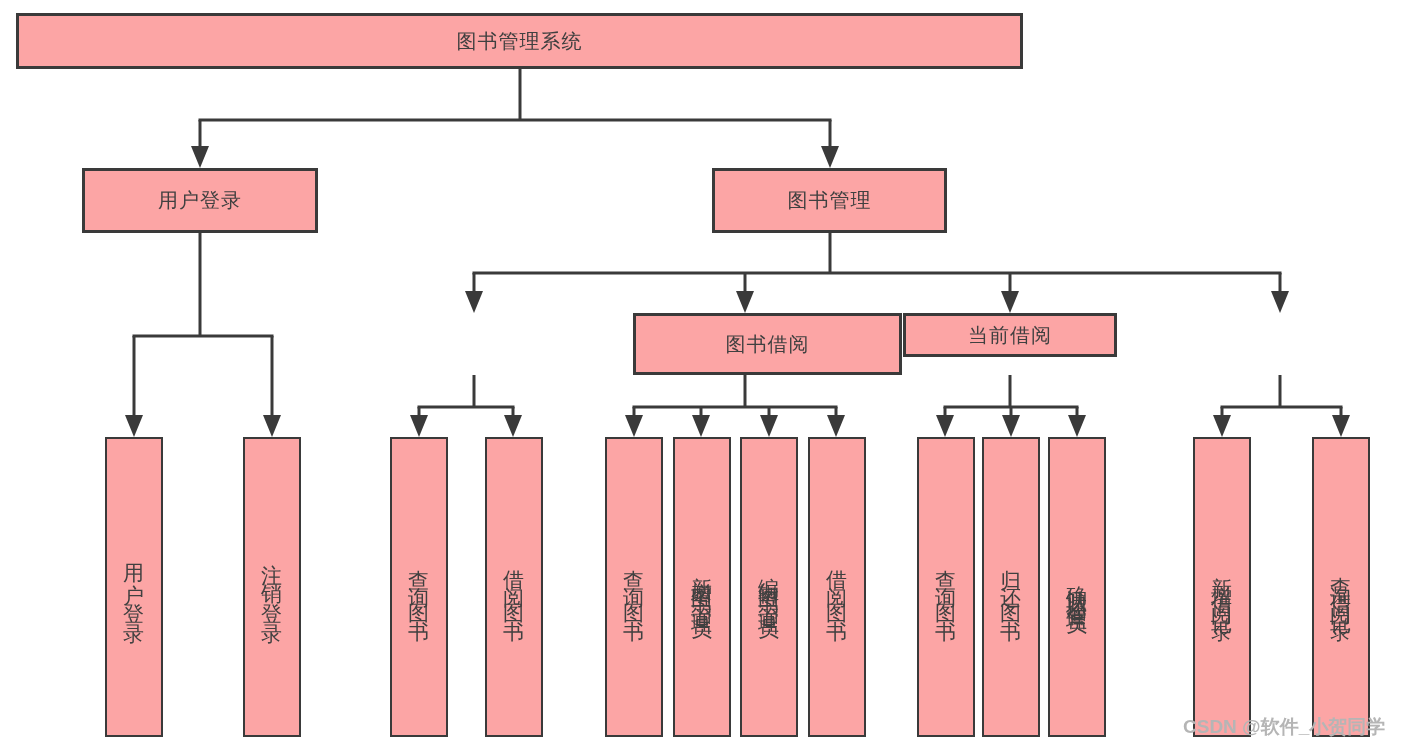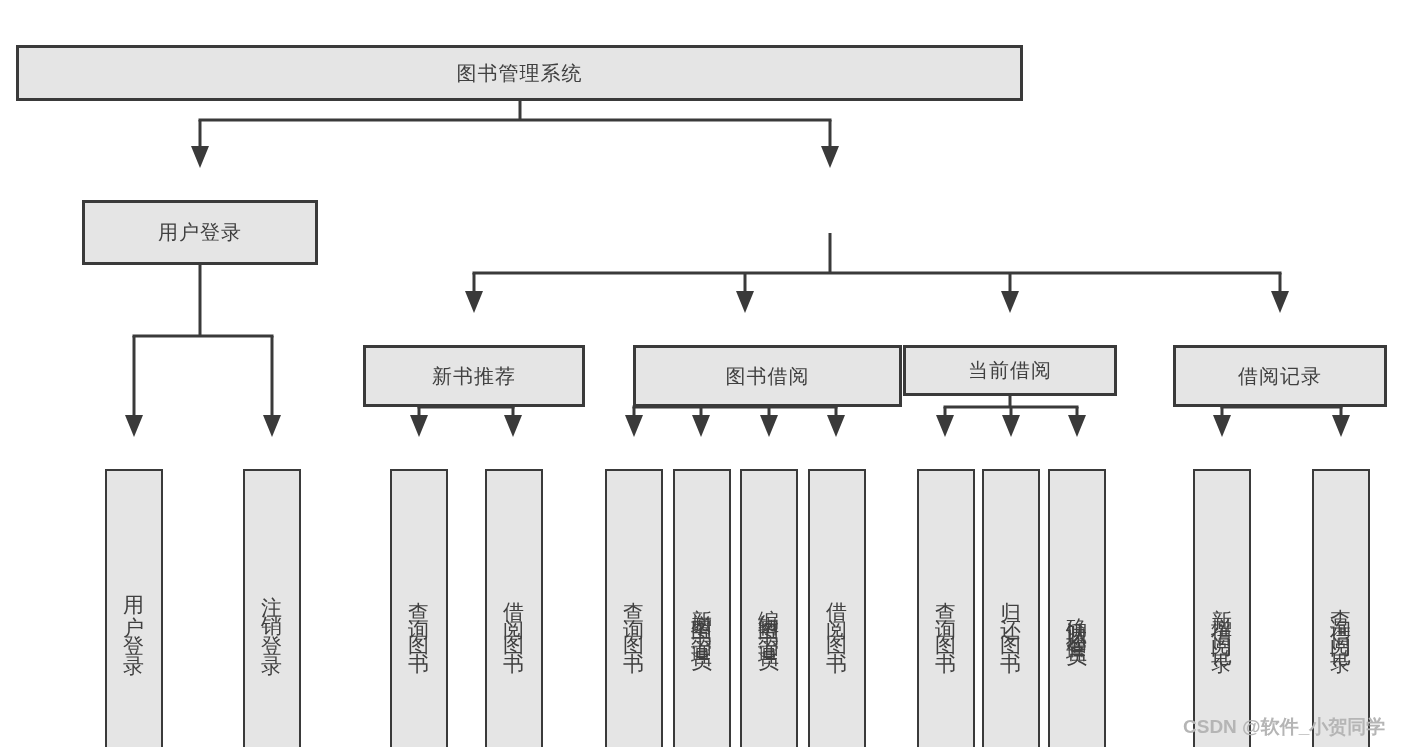--- a/index.html
+++ b/index.html
@@ -8,38 +8,38 @@
     --bg:#ffffff;
     --wm:#b5b5b5;
   }
   *{margin:0;padding:0;box-sizing:border-box;}
   html,body{width:1405px;height:747px;background:var(--bg);overflow:hidden;
     font-family:"Liberation Sans","DejaVu Sans",sans-serif;}
   #stage{position:relative;width:1405px;height:747px;background:var(--bg);}
   #wires{position:absolute;left:0;top:0;width:1405px;height:747px;}
   #wires line{stroke:var(--line);stroke-width:3;}
   #wires polygon{fill:var(--line);}
-  .node{position:absolute;background:#e5e5e5;border:3px solid var(--line);
-    display:flex;align-items:center;justify-content:center;color:var(--text);margin-top:32px;}
+  .node{position:absolute;background:#fca5a5;border:3px solid var(--line);
+    display:flex;align-items:center;justify-content:center;color:var(--text);}
   .node .lbl{white-space:nowrap;}
   .h{font-size:20px;letter-spacing:1px;}
   .v{border-width:2px;}
   .v .lbl{writing-mode:vertical-rl;font-size:21px;line-height:1;}
   .sp-xl .lbl{letter-spacing:20px;}
   .sp-l  .lbl{letter-spacing:17px;}
   .sp-m  .lbl{letter-spacing:9px;}
   .sp-s  .lbl{letter-spacing:6px;}
   .sp-xs .lbl{letter-spacing:4px;}
 
   #n-root{left:16px;top:13px;width:1007px;height:56px;}
   #n-user-login{left:82px;top:168px;width:236px;height:65px;}
   #n-book-mgmt{left:712px;top:168px;width:235px;height:65px;}
   #n-new-book-rec{left:363px;top:313px;width:222px;height:62px;}
   #n-book-borrow{left:633px;top:313px;width:269px;height:62px;}
-  #n-current-borrow{left:903px;top:313px;width:214px;height:51px;}
+  #n-current-borrow{left:903px;top:313px;width:214px;height:44px;}
   #n-borrow-records{left:1173px;top:313px;width:214px;height:62px;}
 
   .leaf{top:437px;width:58px;height:300px;}
   #n-user-login-leaf{left:105px;}
   #n-logout-leaf{left:243px;}
   #n-query-books-1{left:390px;}
   #n-borrow-books-1{left:485px;}
   #n-query-books-2{left:605px;}
   #n-add-books{left:673px;}
   #n-edit-books{left:740px;}
@@ -127,32 +127,29 @@
     </g>
   </svg>
 
   <div class="node h" id="n-root">
     <span class="lbl">图书管理系统</span>
   </div>
 
   <div class="node h" id="n-user-login">
     <span class="lbl">用户登录</span>
   </div>
+  <div class="node h" id="n-book-mgmt">
+    <span class="lbl">图书管理</span>
+  </div>
 
-  <div class="node h" id="n-new-book-rec">
-    <span class="lbl">新书推荐</span>
-  </div>
   <div class="node h" id="n-book-borrow">
     <span class="lbl">图书借阅</span>
   </div>
   <div class="node h" id="n-current-borrow">
     <span class="lbl">当前借阅</span>
-  </div>
-  <div class="node h" id="n-borrow-records">
-    <span class="lbl">借阅记录</span>
   </div>
 
   <div class="node v leaf sp-xl" id="n-user-login-leaf">
     <span class="lbl">用户登录</span>
   </div>
   <div class="node v leaf sp-xl" id="n-logout-leaf">
     <span class="lbl">注销登录</span>
   </div>
 
   <div class="node v leaf sp-l" id="n-query-books-1">

